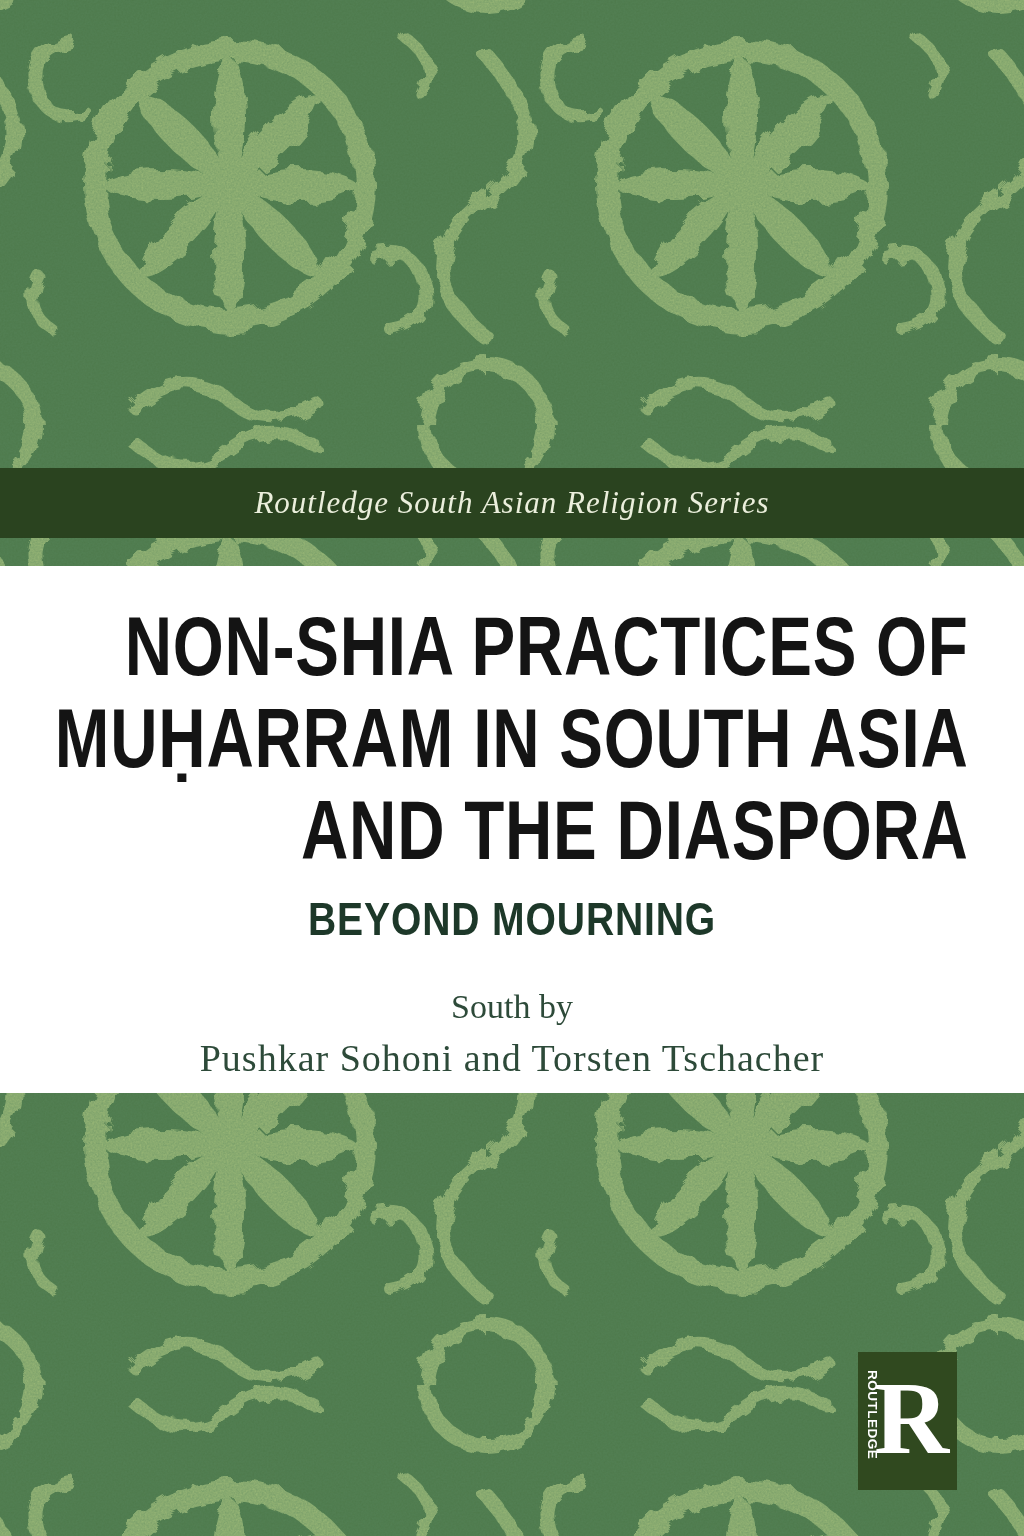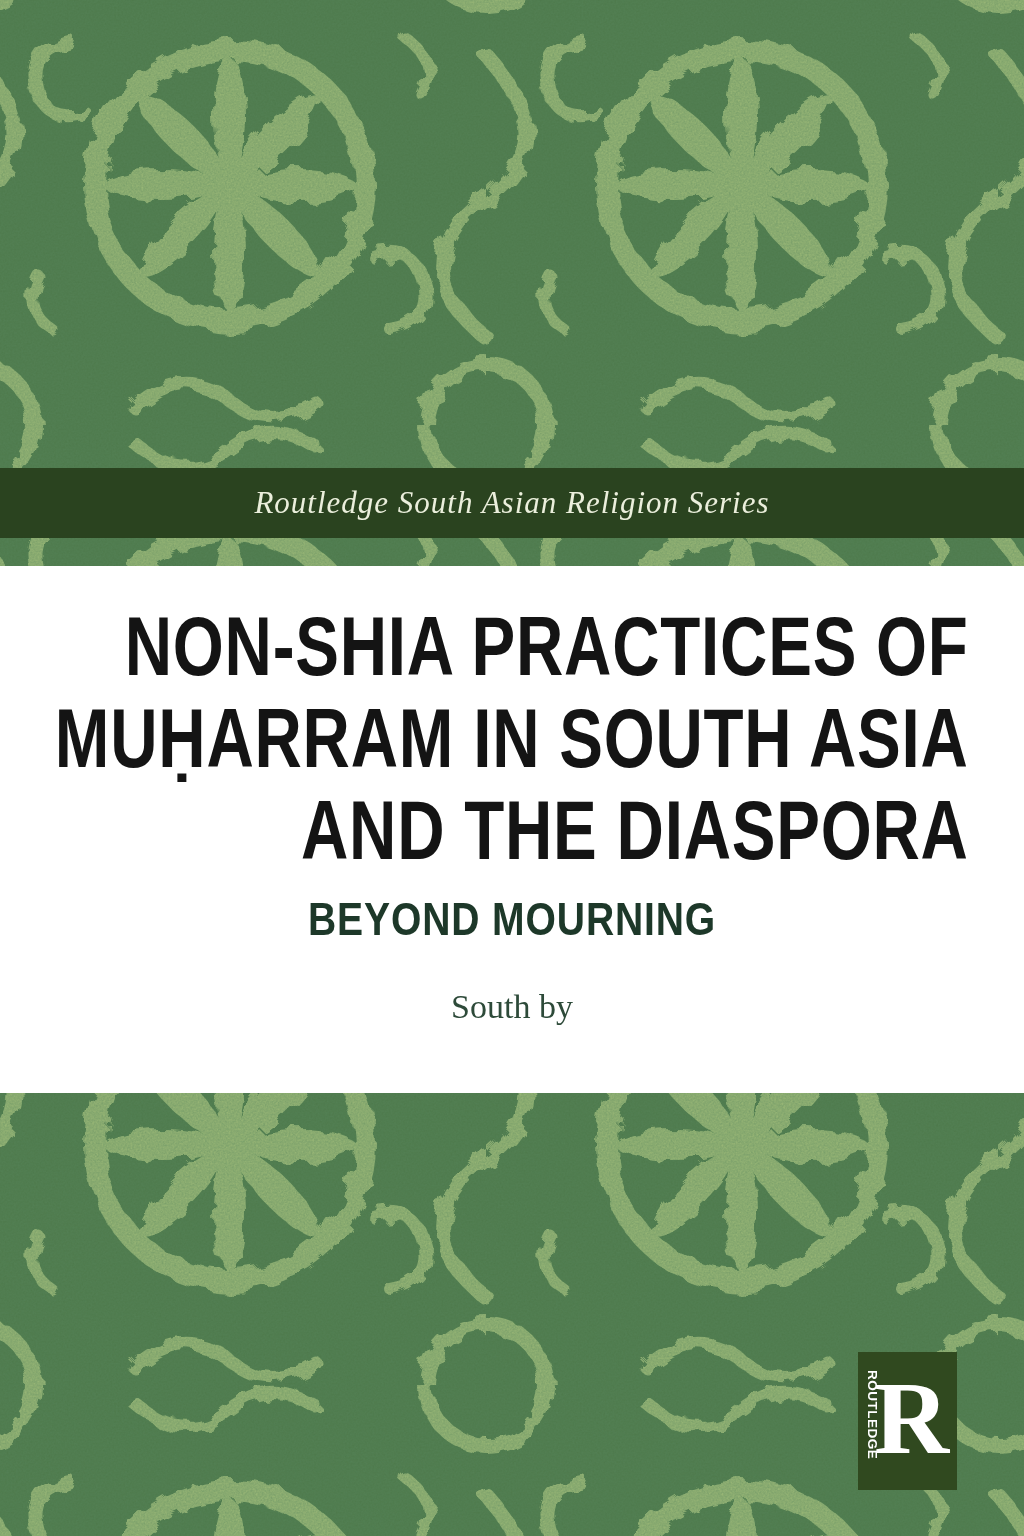--- a/index.html
+++ b/index.html
@@ -134,20 +134,21 @@
   </div>
 
   <div class="panel">
     <h1 class="title" style="color: rgb(20, 20, 20);">
       <span class="tline">NON-SHIA PRACTICES OF</span>
       <span class="tline">MUḤARRAM IN SOUTH ASIA</span>
       <span class="tline">AND THE DIASPORA</span>
     </h1>
     <div class="subtitle" style="color: rgb(29, 56, 41);">BEYOND MOURNING</div>
     <div class="edited-by" style="color: rgb(45, 74, 57);">South by</div>
+    <div class="editors" style="color: rgb(45, 74, 57);">Pushkar Sohoni and Torsten Tschacher</div>
   </div>
 
   <div class="logo" style="background: rgb(48, 73, 31); color: rgb(255, 255, 255);">
     <span class="logo-vert">ROUTLEDGE</span>
     <span class="logo-r">R</span>
   </div>
 
 </div>
 
 </body></html>

